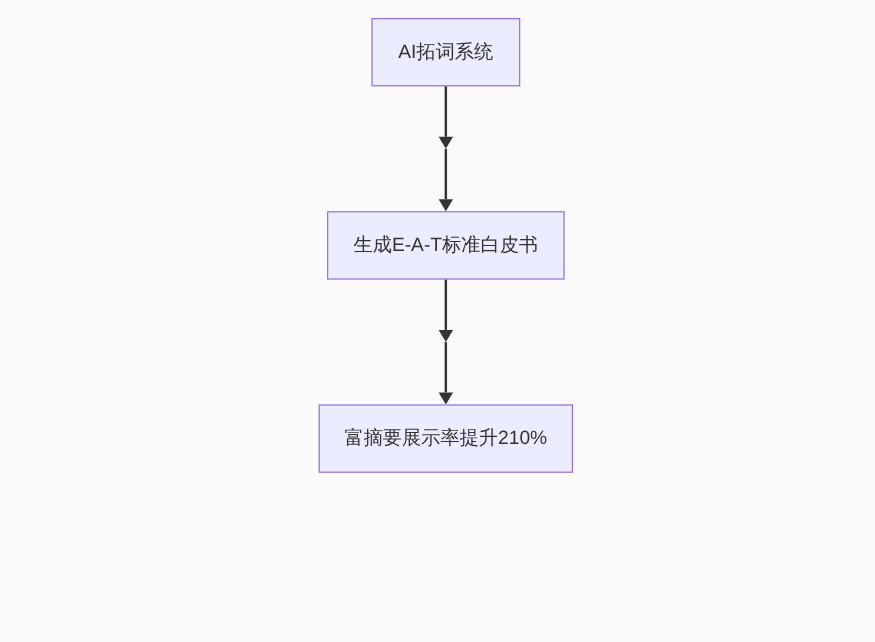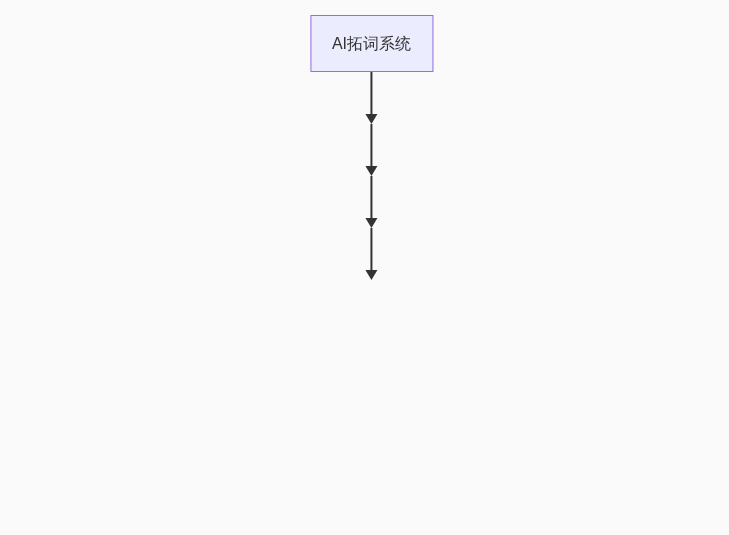--- a/index.html
+++ b/index.html
@@ -68,27 +68,29 @@
       <div class="shaft"></div>
       <div class="head"></div>
     </div>
 
 
     <div class="flow-arrow">
       <div class="shaft"></div>
       <div class="head"></div>
     </div>
 
+    <div class="flow-node">生成E-A-T标准白皮书</div>
 
     <div class="flow-arrow">
       <div class="shaft"></div>
       <div class="head"></div>
     </div>
 
 
     <div class="flow-arrow">
       <div class="shaft"></div>
       <div class="head"></div>
     </div>
 
+    <div class="flow-node">富摘要展示率提升210%</div>
 
   </div>
 </div>
 
 </body></html>

